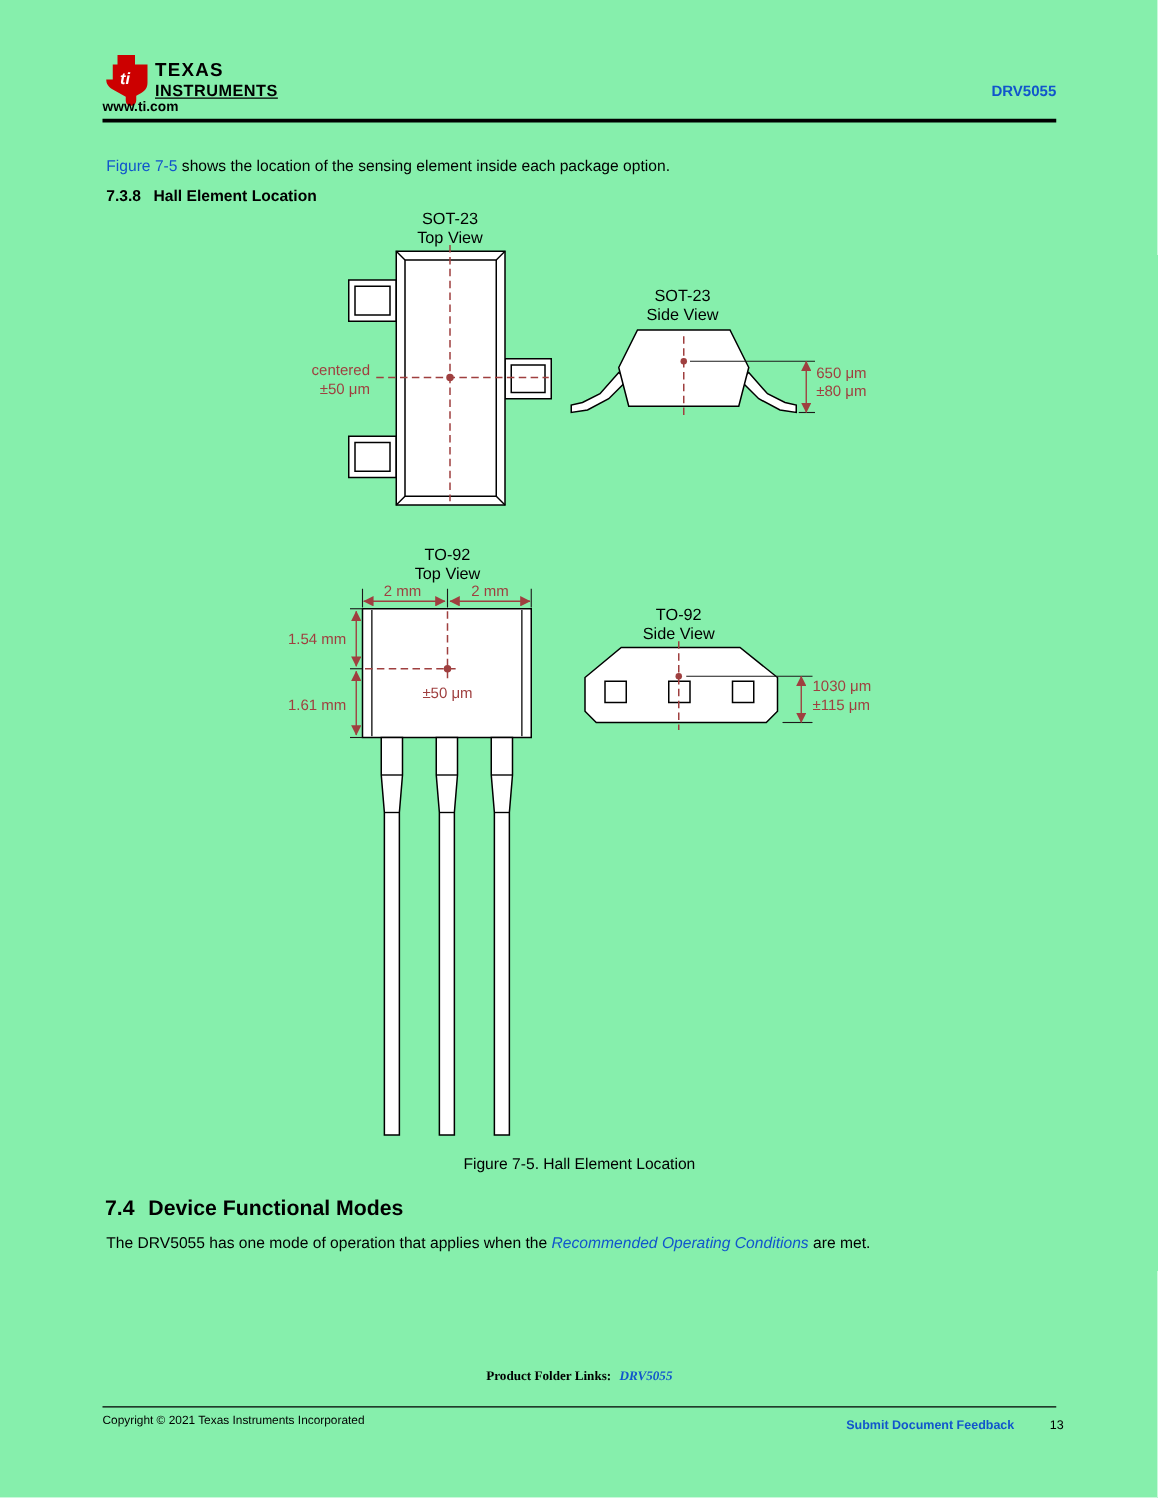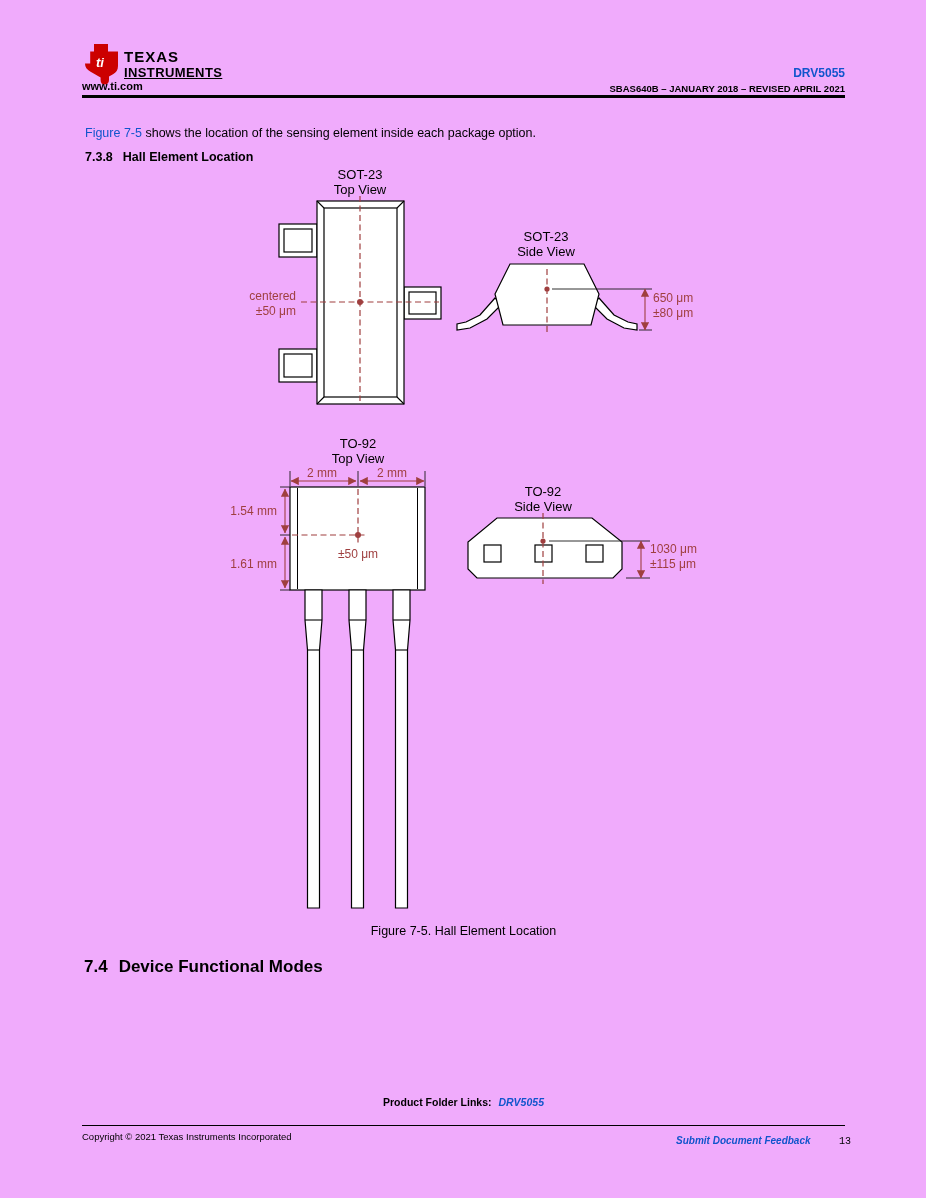--- a/index.html
+++ b/index.html
@@ -2,21 +2,21 @@
 <html><head>
 <meta charset="utf-8">
 <title>DRV5055 Datasheet Page</title>
 <style>
   * { box-sizing: border-box; }
   html, body { margin: 0; padding: 0; background: #ffffff; }
   .page {
     position: relative;
     width: 926px;
     height: 1198px;
-    background: #f0abfc;
+    background: #86efac;
     font-family: "Liberation Sans", sans-serif;
     color: #000;
     overflow: hidden;
   }
   .abs { position: absolute; }
   .link { color: #1155CC; text-decoration: none; cursor: pointer; }
 
   
   svg { pointer-events: none; }
   .pkg rect, .pkg polygon, .pkg path { fill: #ffffff; stroke: #000; stroke-width: 1.2; }
@@ -43,21 +43,20 @@
 
   <div class="abs" style="left:124px; top:49px; line-height:1;">
     <div style="font-size:15px; font-weight:bold; letter-spacing:1px;">TEXAS</div>
     <div style="font-size:13px; font-weight:bold; letter-spacing:0.4px; margin-top:2px;text-decoration:underline;">INSTRUMENTS</div>
   </div>
 
   <div class="abs" style="left:82px; top:80px; font-size:11px; font-weight:bold;">www.ti.com</div>
 
   <div class="abs" style="left:400px; top:66px; width:445px; text-align:right;">
     <div class="link" style="font-size:12px; font-weight:bold;">DRV5055</div>
-    <div style="font-size:9.5px; font-weight:bold; margin-top:3px;">SBAS640B – JANUARY 2018 – REVISED APRIL 2021</div>
   </div>
 
   <div class="abs" style="left:82px; top:95px; width:763px; height:3px; background:#000;"></div>
 
   <div class="abs" style="left:85px; top:114px; font-size:12.5px; font-weight:bold;margin-top:36px;">
     <span>7.3.8</span><span style="display:inline-block; width:10px;"></span><span>Hall Element Location</span>
   </div>
 
   <div class="abs" style="left:85px; top:126px; font-size:12.5px;text-align:center;">
     <span class="link">Figure 7-5</span><span> shows the location of the sensing element inside each package option.</span>
@@ -187,28 +186,31 @@
       <text x="650" y="568" class="dim">±115 μm</text>
     </g>
   </svg>
 
   <div class="abs" style="left:82px; top:924px; width:763px; text-align:center; font-size:12.5px; font-weight:normal;">Figure 7-5. Hall Element Location</div>
 
   <div class="abs" style="left:84px; top:957px; font-size:17px; font-weight:bold;">
     <span>7.4</span><span style="display:inline-block; width:11px;"></span><span>Device Functional Modes</span>
   </div>
 
+  <div class="abs" style="left:85px; top:987px; font-size:12.5px;">
+    <span>The DRV5055 has one mode of operation that applies when the </span><span class="link" style="font-style:italic;">Recommended Operating Conditions</span><span> are met.</span>
+  </div>
 
   <div class="abs" style="left:82px; top:1125px; width:763px; height:1px; background:#000;"></div>
 
   <div class="abs" style="left:82px; top:1131px; font-size:9.5px;">Copyright © 2021 Texas Instruments Incorporated</div>
 
   <div class="abs" style="left:500px; top:1130px; width:351px; text-align:right;">
-    <span class="link" style="font-size:10px; font-weight:bold; font-style:italic;">Submit Document Feedback</span>
-    <span style="font-size:10px; display:inline-block; margin-left:24px;font-family:Liberation Mono, monospace;">13</span>
-  </div>
-
-  <div class="abs" style="left:82px; top:1096px; width:763px; text-align:center; font-size:10.5px;">
+    <span class="link" style="font-size:10px; font-weight:bold; ">Submit Document Feedback</span>
+    <span style="font-size:10px; display:inline-block; margin-left:24px;">13</span>
+  </div>
+
+  <div class="abs" style="left:82px; top:1096px; width:763px; text-align:center; font-size:10.5px;font-family:Liberation Serif, serif;">
     <span style="font-weight:bold;">Product Folder Links:</span>
     <span class="link" style="font-weight:bold; font-style:italic; margin-left:4px;">DRV5055</span>
   </div>
 
 </div>
 
 </body></html>

